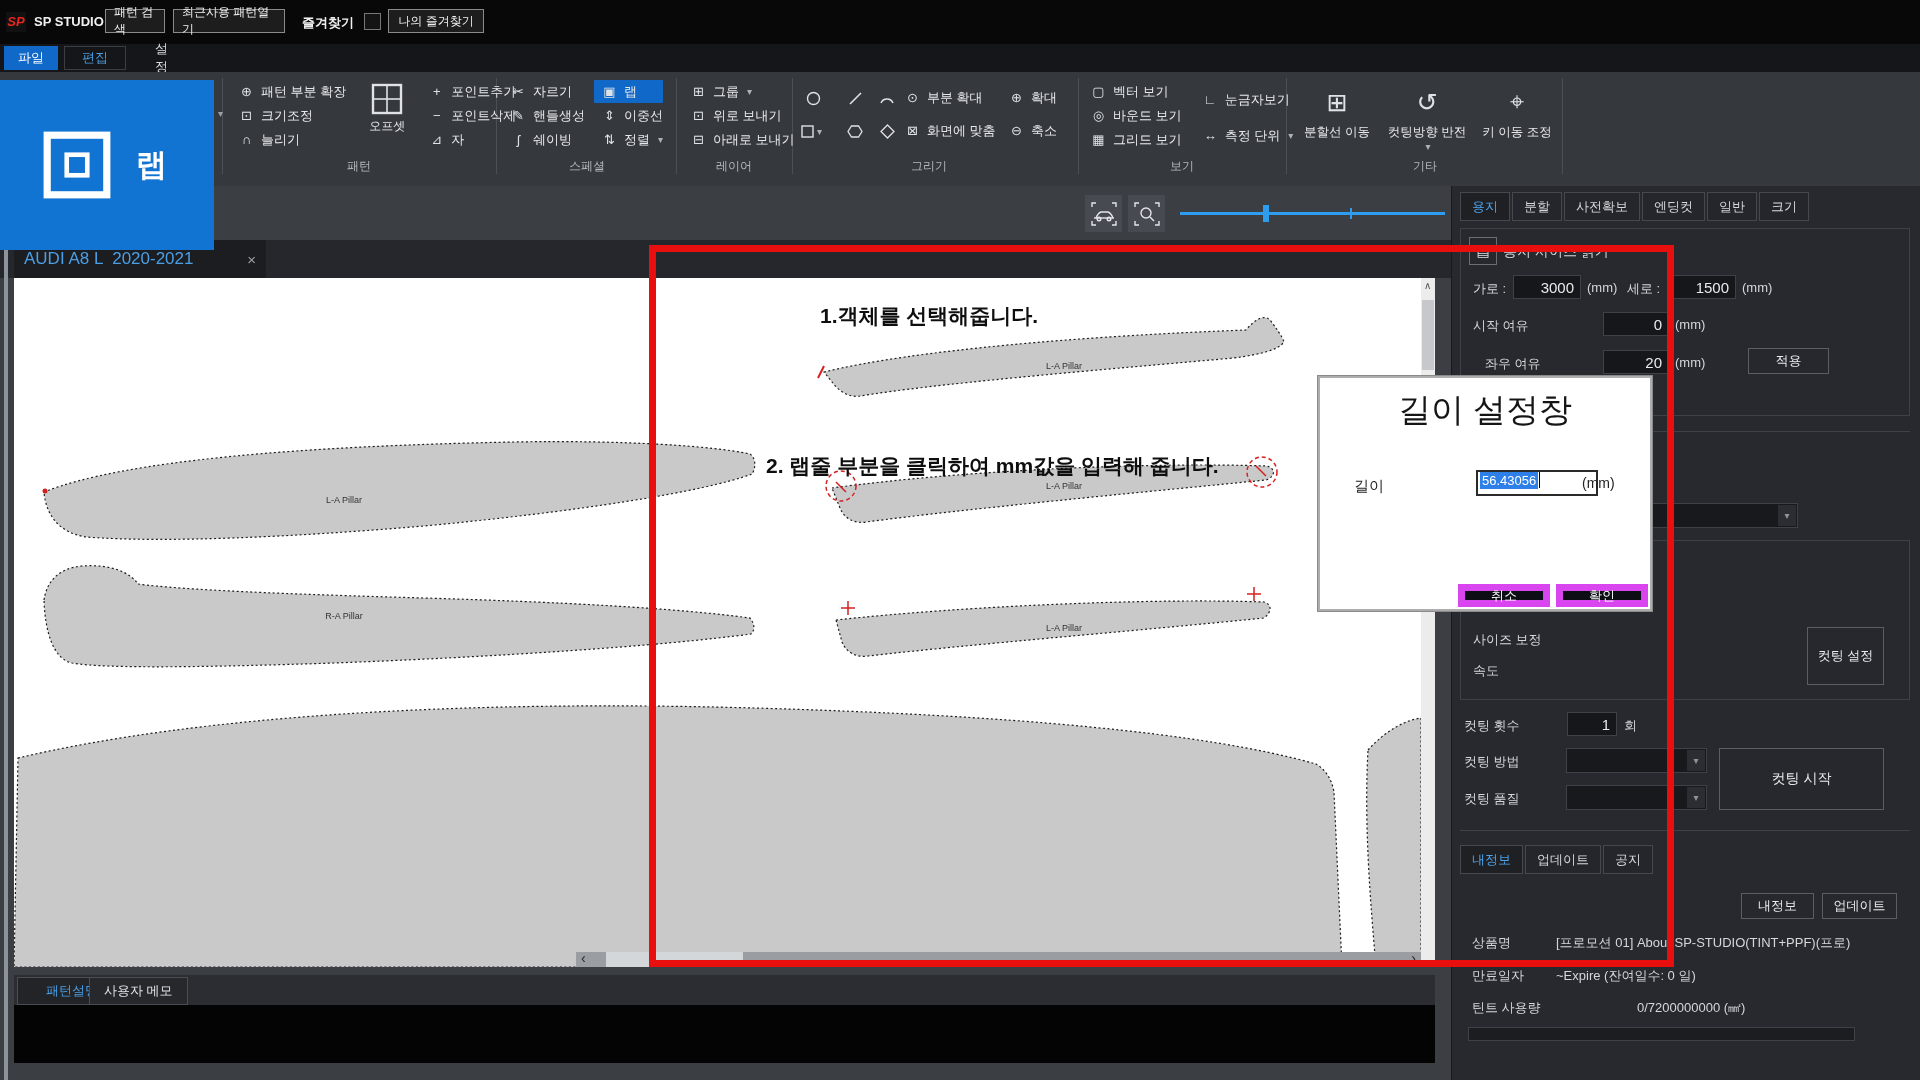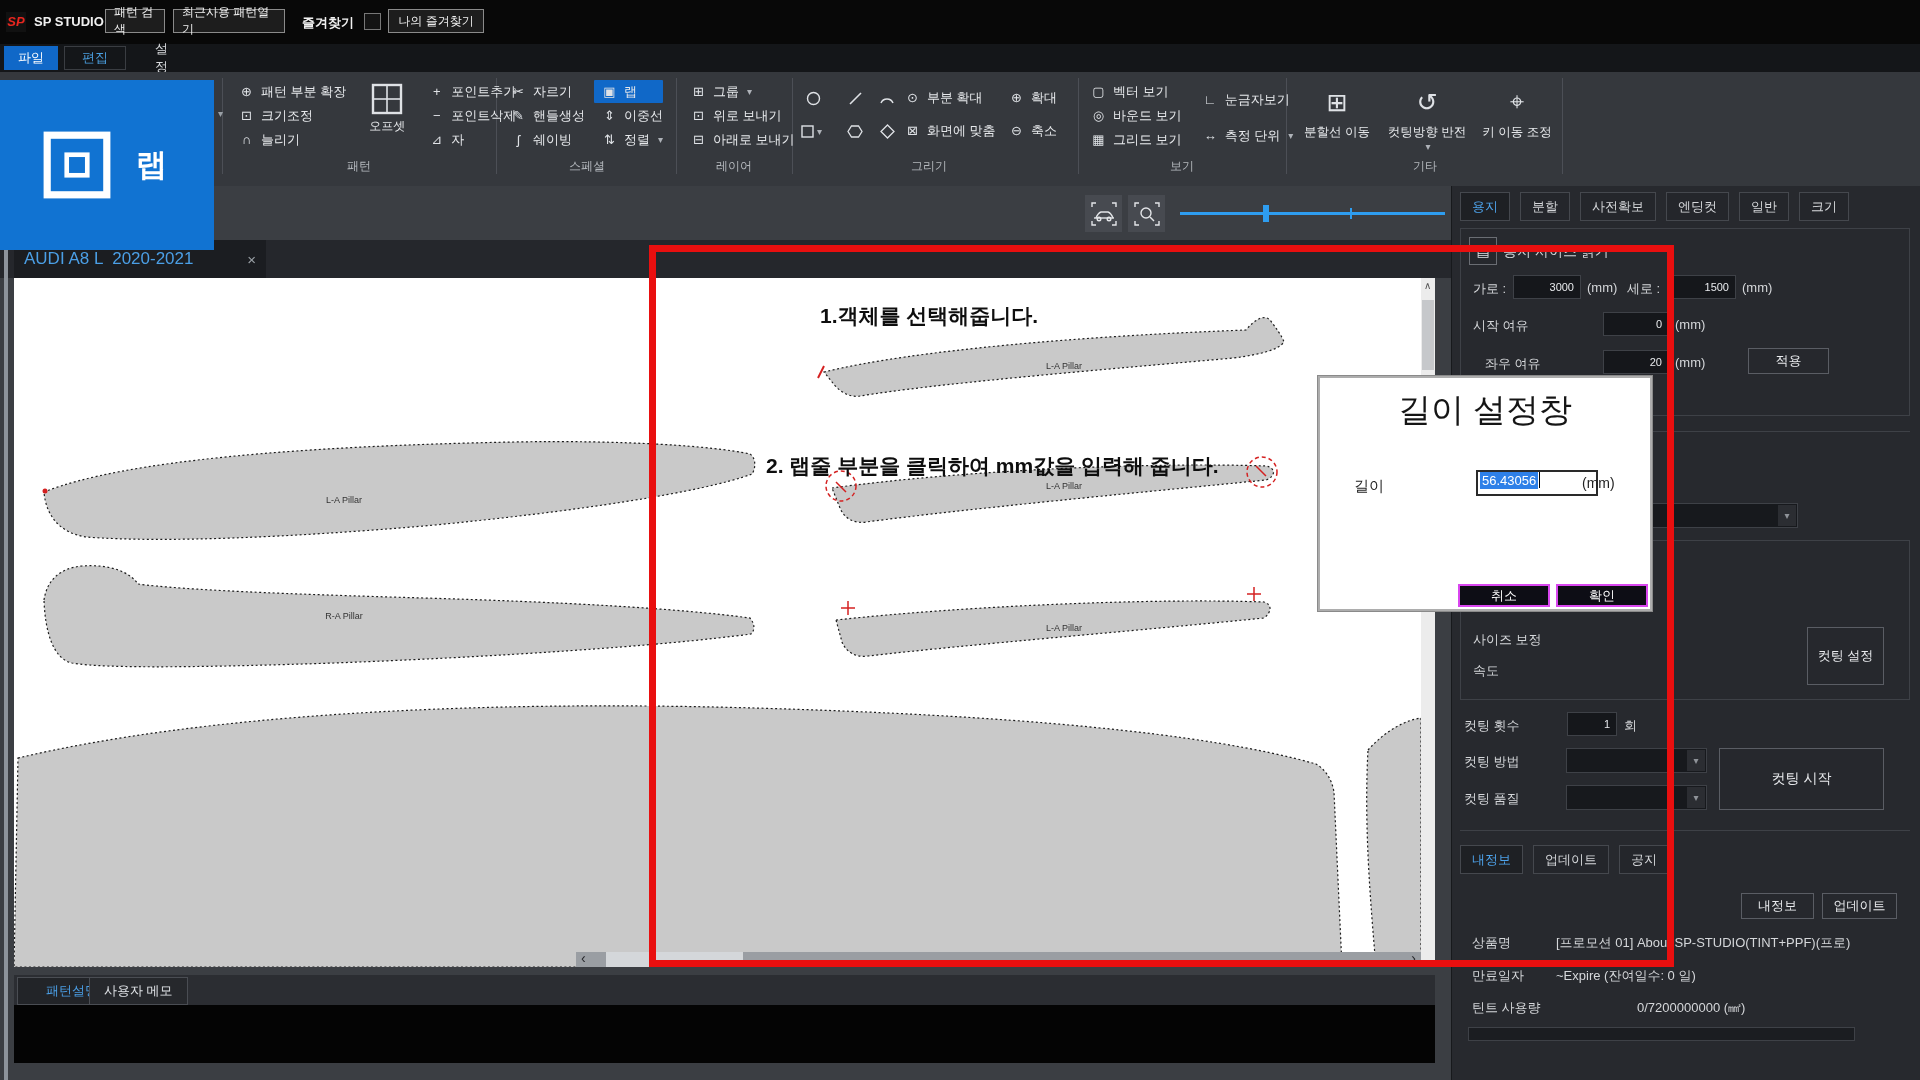--- a/index.html
+++ b/index.html
@@ -58,27 +58,27 @@
   .varr{position:absolute;left:3px;top:2px;color:#555;font-size:10px;}
   .splitter{position:absolute;left:4px;top:250px;width:4px;height:830px;background:#8d939b;}
   
   .bottom-tabs{position:absolute;left:14px;top:975px;width:1421px;height:30px;background:#2b2d32;}
   .btab{position:absolute;top:2px;height:28px;display:flex;align-items:center;justify-content:center;font-size:13px;
         border:1px solid #4a4d53;box-sizing:border-box;padding:0 14px;background:#26282c;color:#dfe2e6;}
   .btab.sel{color:#4b9fe6;background:#222428;padding-left:28px;}
   .memo{position:absolute;left:14px;top:1005px;width:1421px;height:58px;background:#040404;}
   
   .rpanel{position:absolute;left:1451px;top:186px;width:469px;height:894px;background:#27292e;border-left:1px solid #17191c;box-sizing:border-box;}
-  .ptabs{position:absolute;left:8px;top:6px;display:flex;gap:10px;}
+  .ptabs{position:absolute;left:8px;top:6px;display:flex;gap:2px;}
   .ptab{height:29px;display:flex;align-items:center;justify-content:center;font-size:13px;padding:0 11px;
         border:1px solid #45484e;box-sizing:border-box;background:#24262b;color:#d5d7da;}
   .ptab.sel{color:#4da2ea;background:#1e2024;}
   .pbox{position:absolute;border:1px solid #3e4147;box-sizing:border-box;}
   .plabel{position:absolute;color:#d5d7da;font-size:13px;white-space:nowrap;}
-  .inp{position:absolute;background:#15171b;border:1px solid #3e4147;color:#e8eaed;font-size:11px;
+  .inp{position:absolute;background:#15171b;border:1px solid #3e4147;color:#e8eaed;font-size:15px;
        display:flex;align-items:center;justify-content:flex-end;padding:10px 6px;box-sizing:border-box;height:24px;}
   .dd{position:absolute;background:#17191d;border:1px solid #3e4147;box-sizing:border-box;height:25px;}
   .ddb{position:absolute;right:1px;top:1px;bottom:1px;width:18px;background:#2b2d32;color:#8f9399;
        display:flex;align-items:center;justify-content:center;font-size:10px;}
   .pbtn{position:absolute;background:#26282d;border:1px solid #5a5d64;color:#e8eaed;font-size:13px;
         display:flex;align-items:center;justify-content:center;box-sizing:border-box;}
   .rp-div{position:absolute;left:8px;width:450px;height:1px;background:#3e4147;}
   .pbar{position:absolute;left:16px;top:841px;width:385px;height:12px;background:#1b1d21;border:1px solid #3e4147;}
   .iconbtn{position:absolute;width:26px;height:26px;border:1px solid #6a6d73;color:#dfe2e6;font-size:14px;
            display:flex;align-items:center;justify-content:center;background:#26282d;}
@@ -91,21 +91,21 @@
   .redrect{position:absolute;left:649px;top:245px;width:1011px;height:708px;border:7px solid #e90f0f;z-index:40;pointer-events:none;}
   .dialog{position:absolute;left:1318px;top:376px;width:334px;height:235px;background:#fff;border:2px solid #adadad;
           box-shadow:0 0 0 1px #8a8a8a;z-index:50;box-sizing:border-box;}
   .dlg-title{position:absolute;left:0;top:10px;width:100%;text-align:center;font-size:33px;color:#151515;}
   .dlg-label{position:absolute;left:34px;top:99px;font-size:15px;color:#222;}
   .dlg-input{position:absolute;left:128px;top:92px;width:122px;height:26px;background:#fff;border:2px solid #2a2a2a;
              box-sizing:border-box;display:flex;align-items:flex-start;padding-left:2px;margin-left:28px;}
   .dlg-sel{background:#2e80e8;color:#fff;font-size:13px;padding:1px 2px;}
   .dlg-caret{width:1px;height:16px;background:#000;margin-left:1px;}
   .dlg-unit{position:absolute;left:262px;top:97px;font-size:14px;color:#222;}
-  .dlg-btn{position:absolute;top:206px;width:92px;height:23px;background:#0d0d15;border:2px solid #d946ef;
+  .dlg-btn{position:absolute;top:206px;width:92px;height:23px;background:#0d0d15;border:7px solid #d946ef;
            color:#fff;font-size:13px;display:flex;align-items:center;justify-content:center;box-sizing:border-box;}
   svg{display:block;}
 </style>
 </head>
 <body>
 
 <div id="app">
 
   <div class="titlebar">
     <div class="logo">SP</div>

